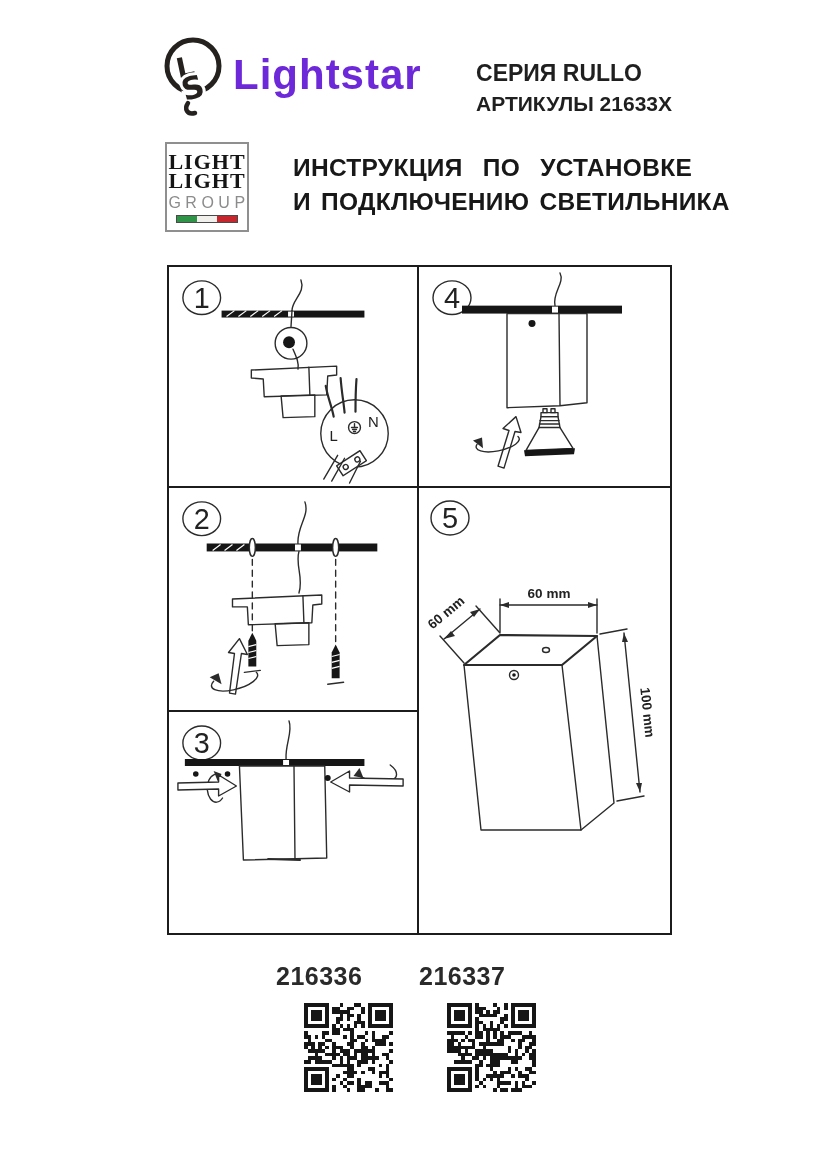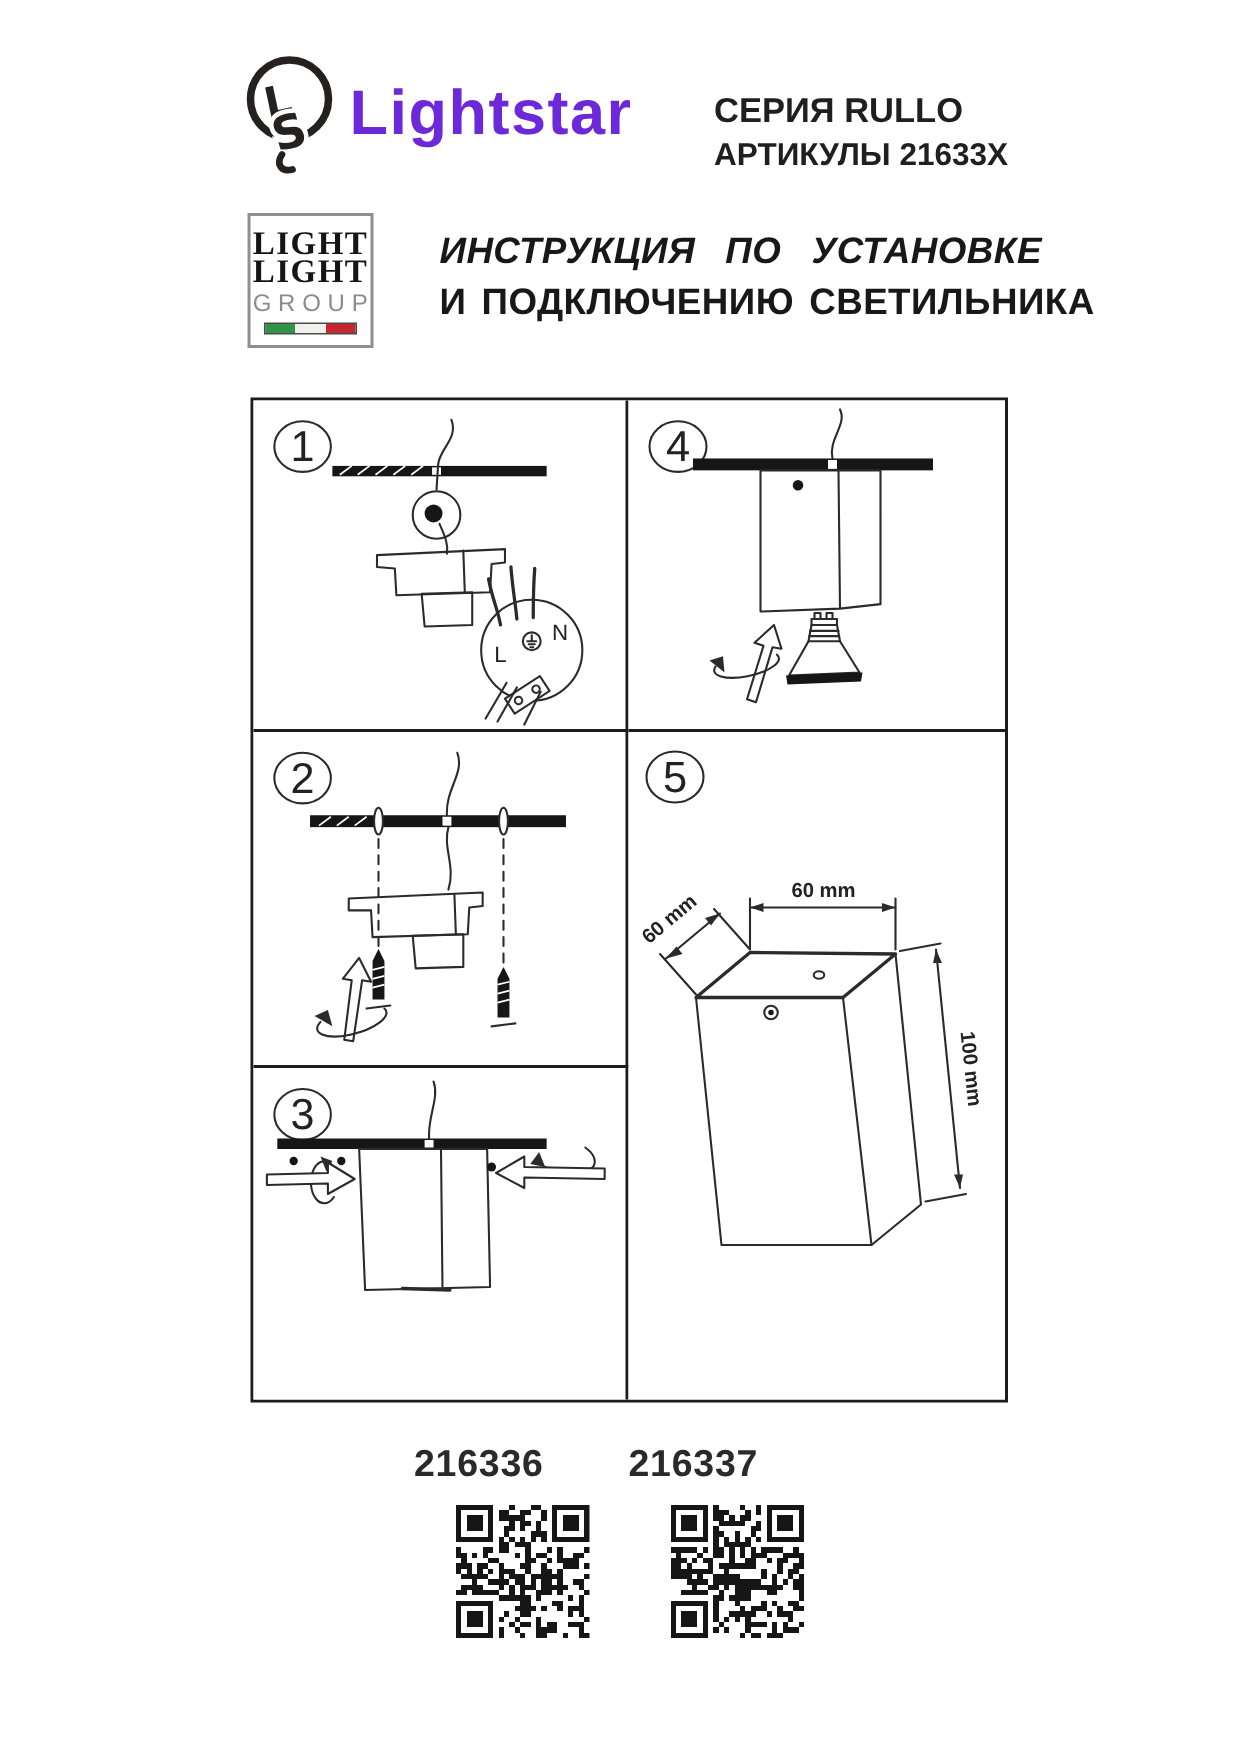--- a/index.html
+++ b/index.html
@@ -18,21 +18,21 @@
     left:165px;top:142px;width:84px;height:90px;box-sizing:border-box;
     border:2px solid #8f8f8f;display:flex;flex-direction:column;align-items:center;
     justify-content:flex-start;padding-top:8px;background:#fff;
   }
   .logo-box .big{font-family:"Liberation Serif",serif;font-weight:700;font-size:22px;line-height:19px;letter-spacing:1px;color:#151515;}
   .logo-box .grp{margin-top:4px;font-size:16px;letter-spacing:4.5px;padding-left:4px;color:#8c8c8c;font-weight:400;}
   .flag{width:60px;height:6px;margin-top:3px;border:1px solid #4a4a4a;
     background:linear-gradient(90deg,#2f9447 0 33%,#f2f0ec 33% 67%,#c6262e 67% 100%);}
   
   .title{left:293px;top:151px;font-weight:700;color:#181818;font-size:24.5px;line-height:34px;letter-spacing:0.3px;white-space:nowrap;}
-  .title .w1{word-spacing:13px;font-style:italic;}
+  .title .w1{word-spacing:13px;}
   .title .w2{word-spacing:3px;}
   
   .grid{left:167px;top:265px;width:505px;height:670px;border:2px solid #1c1c1c;box-sizing:border-box;}
   .panel{position:absolute;box-sizing:border-box;background:#fff;}
   .p1{left:0;top:0;width:250px;height:221px;border-right:2px solid #1c1c1c;border-bottom:2px solid #1c1c1c;}
   .p2{left:0;top:221px;width:250px;height:224px;border-right:2px solid #1c1c1c;border-bottom:2px solid #1c1c1c;}
   .p3{left:0;top:445px;width:250px;height:221px;border-right:2px solid #1c1c1c;}
   .p4{left:250px;top:0;width:251px;height:221px;border-bottom:2px solid #1c1c1c;}
   .p5{left:250px;top:221px;width:251px;height:445px;}
   .panel svg{display:block;width:100%;height:100%;}

